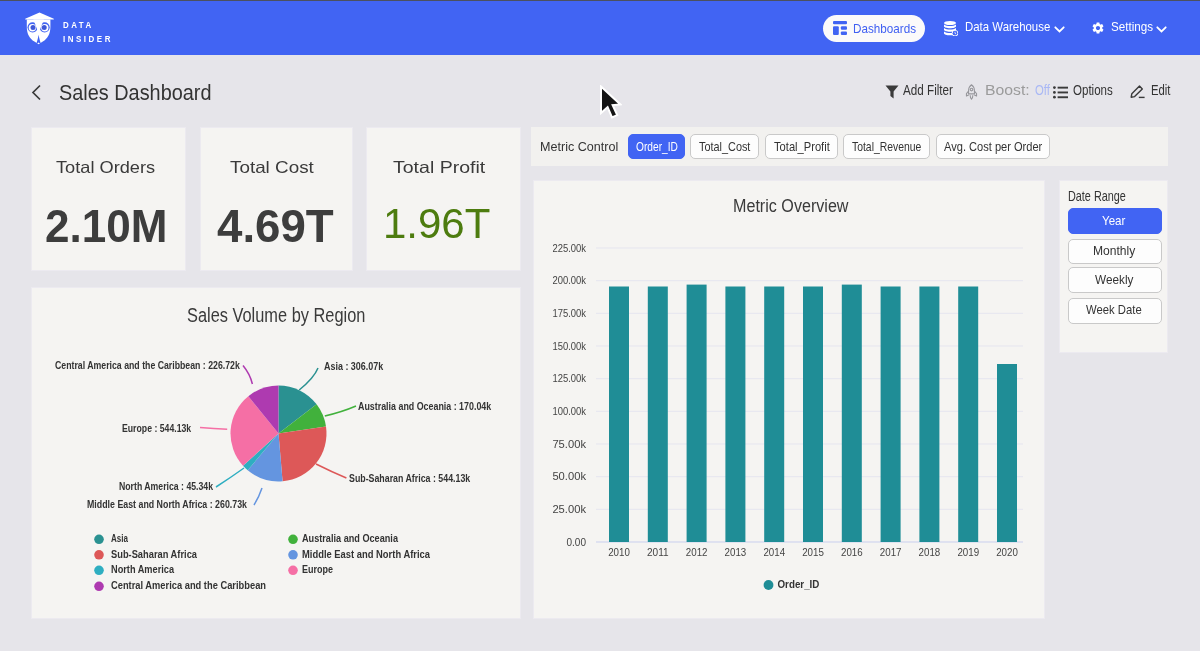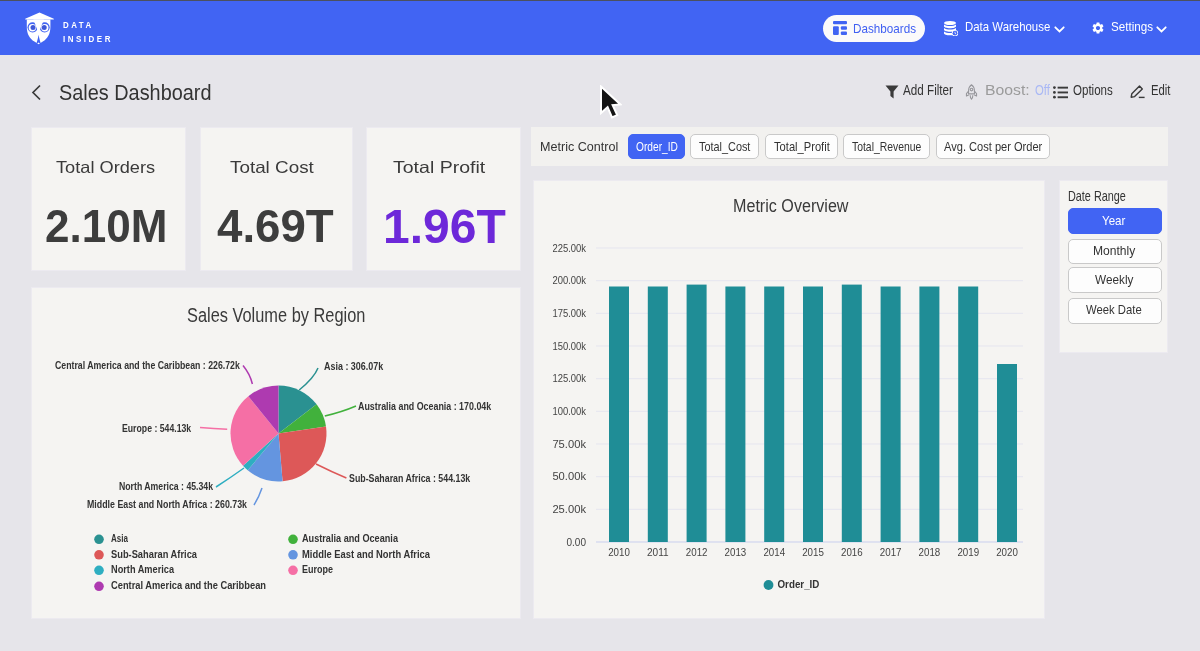--- a/index.html
+++ b/index.html
@@ -196,21 +196,21 @@
 <div class="tx" id="hAdd" style="left:903.4px;top:82.2px;font-size:15px;font-weight:500;color:#333;transform:scaleX(0.7788);transform-origin:left center;">Add Filter</div>
 <div class="tx" id="hBoost" style="left:984.7px;top:82.2px;font-size:15px;font-weight:500;color:#9b9b9b;transform:scaleX(1.0510);transform-origin:left center;">Boost:</div>
 <div class="tx" id="hOff" style="left:1034.8px;top:82.2px;font-size:15px;font-weight:500;color:#a9b8f5;transform:scaleX(0.7550);transform-origin:left center;">Off</div>
 <div class="tx" id="hOpt" style="left:1072.7px;top:82.2px;font-size:15px;font-weight:500;color:#333;transform:scaleX(0.7698);transform-origin:left center;">Options</div>
 <div class="tx" id="hEdit" style="left:1151.2px;top:82.2px;font-size:15px;font-weight:500;color:#333;transform:scaleX(0.7541);transform-origin:left center;">Edit</div>
 <div class="tx" id="k1t" style="left:56.4px;top:158.6px;font-size:16.5px;font-weight:400;color:#3a3a3a;transform:scaleX(1.1026);transform-origin:left center;">Total Orders</div>
 <div class="tx" id="k2t" style="left:230.3px;top:158.6px;font-size:16.5px;font-weight:400;color:#3a3a3a;transform:scaleX(1.1421);transform-origin:left center;">Total Cost</div>
 <div class="tx" id="k3t" style="left:392.5px;top:158.6px;font-size:16.5px;font-weight:400;color:#3a3a3a;transform:scaleX(1.1828);transform-origin:left center;">Total Profit</div>
 <div class="tx" id="k1v" style="left:44.7px;top:202px;font-size:46px;font-weight:700;color:#3d3d3d;transform:scaleX(0.9581);transform-origin:left center;">2.10M</div>
 <div class="tx" id="k2v" style="left:216.7px;top:202px;font-size:46px;font-weight:700;color:#3d3d3d;transform:scaleX(0.9920);transform-origin:left center;">4.69T</div>
-<div class="tx" id="k3v" style="left:382.8px;top:202px;font-size:48px;font-weight:700;color:#6d28d9;transform:scaleX(0.9997);transform-origin:left center;">1.96T</div>
+<div class="tx" id="k3v" style="left:382.8px;top:202px;font-size:42px;font-weight:400;color:#4d7c0f;transform:scaleX(0.9997);transform-origin:left center;">1.96T</div>
 <div class="tx" id="mcLab" style="left:540.1px;top:139.9px;font-size:13.5px;font-weight:400;color:#333;transform:scaleX(0.9306);transform-origin:left center;">Metric Control</div>
 <div class="tx" id="pieT" style="left:186.8px;top:305px;font-size:20px;font-weight:400;color:#3a3a3a;transform:scaleX(0.8186);transform-origin:left center;">Sales Volume by Region</div>
 <div class="tx" id="barT" style="left:732.8px;top:196.5px;font-size:17.5px;font-weight:400;color:#3a3a3a;transform:scaleX(0.9208);transform-origin:left center;">Metric Overview</div>
 <div class="tx" id="drLab" style="left:1068.0px;top:189.3px;font-size:14.5px;font-weight:400;color:#333;transform:scaleX(0.7469);transform-origin:left center;">Date Range</div>
 <div class="tx" id="mb1" style="left:635.5px;top:140.3px;font-size:13px;font-weight:400;color:#fff;transform:scaleX(0.7836);transform-origin:left center;">Order_ID</div>
 <div class="tx" id="mb2" style="left:699.2px;top:140.3px;font-size:13px;font-weight:400;color:#333;transform:scaleX(0.8368);transform-origin:left center;">Total_Cost</div>
 <div class="tx" id="mb3" style="left:774.0px;top:140.3px;font-size:13px;font-weight:400;color:#333;transform:scaleX(0.8578);transform-origin:left center;">Total_Profit</div>
 <div class="tx" id="mb4" style="left:851.6px;top:140.3px;font-size:13px;font-weight:400;color:#333;transform:scaleX(0.7990);transform-origin:left center;">Total_Revenue</div>
 <div class="tx" id="mb5" style="left:944.2px;top:140.3px;font-size:13px;font-weight:400;color:#333;transform:scaleX(0.8520);transform-origin:left center;">Avg. Cost per Order</div>
 <div class="tx" id="db1" style="left:1102.3px;top:213.5px;font-size:13.5px;font-weight:400;color:#fff;transform:scaleX(0.8577);transform-origin:left center;">Year</div>

